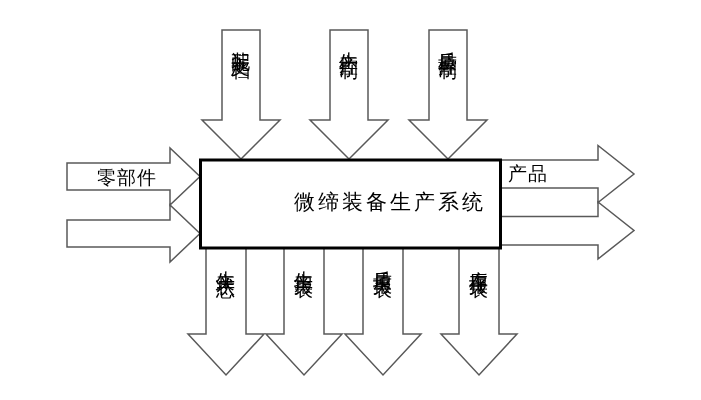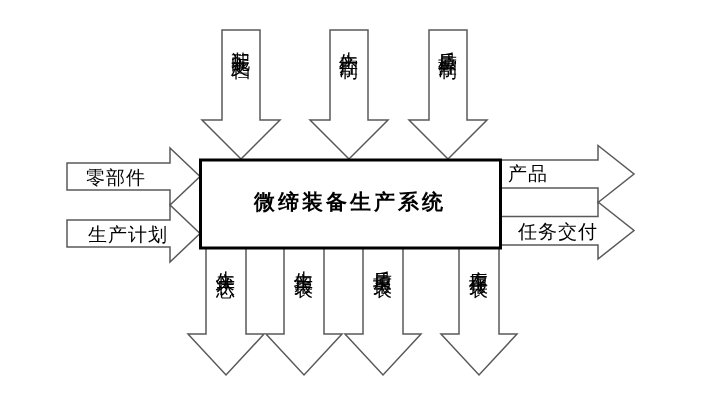--- a/index.html
+++ b/index.html
@@ -39,24 +39,25 @@
     text-orientation:upright;
     letter-spacing:3px;
     line-height:1;
     transform:translateX(-50%);
     white-space:nowrap;
   }
   .title{
     position:absolute;
     color:var(--text,#000000);
     font-size:21px;
-    font-weight:bold;
+    font-weight:normal;
     letter-spacing:3px;
     white-space:nowrap;
     transform:translate(-50%,-50%);
+    margin-left:40px;
   }
 </style>
 </head>
 <body>
 
 <div class="stage" style="--bg: #ffffff; --outline: #595959; --border: #000000; --text: #000000;">
 
   <svg width="701" height="400" viewBox="0 0 701 400">
 
     <polygon class="arrow" points="222,30 260,30 260,120 280,120 241,159 202,120 222,120"></polygon>
@@ -76,24 +77,22 @@
 
     <rect class="sysbox" x="200.5" y="160" width="300" height="88"></rect>
   </svg>
 
   <div class="title" style="left:350px;top:202px;">微缔装备生产系统</div>
 
   <div class="v-label" style="left:241px;top:36px;">装配文档</div>
   <div class="v-label" style="left:349px;top:36px;">生产控制</div>
   <div class="v-label" style="left:448px;top:36px;">质量控制</div>
 
-  <div class="label" style="left:116px;top:177px;">零部件</div>
-  <div class="label" style="left:128px;top:234px;">生产计划</div>
+  <div class="label" style="left:127px;top:177px;">零部件</div>
 
   <div class="label" style="left:528px;top:173px;">产品</div>
-  <div class="label" style="left:558px;top:231px;">任务交付</div>
 
   <div class="v-label" style="left:226px;top:255px;">生产状态</div>
   <div class="v-label" style="left:304px;top:255px;">生产报表</div>
   <div class="v-label" style="left:383px;top:255px;">质量报表</div>
   <div class="v-label" style="left:479px;top:255px;">库存报表</div>
 
 </div>
 
 </body></html>

